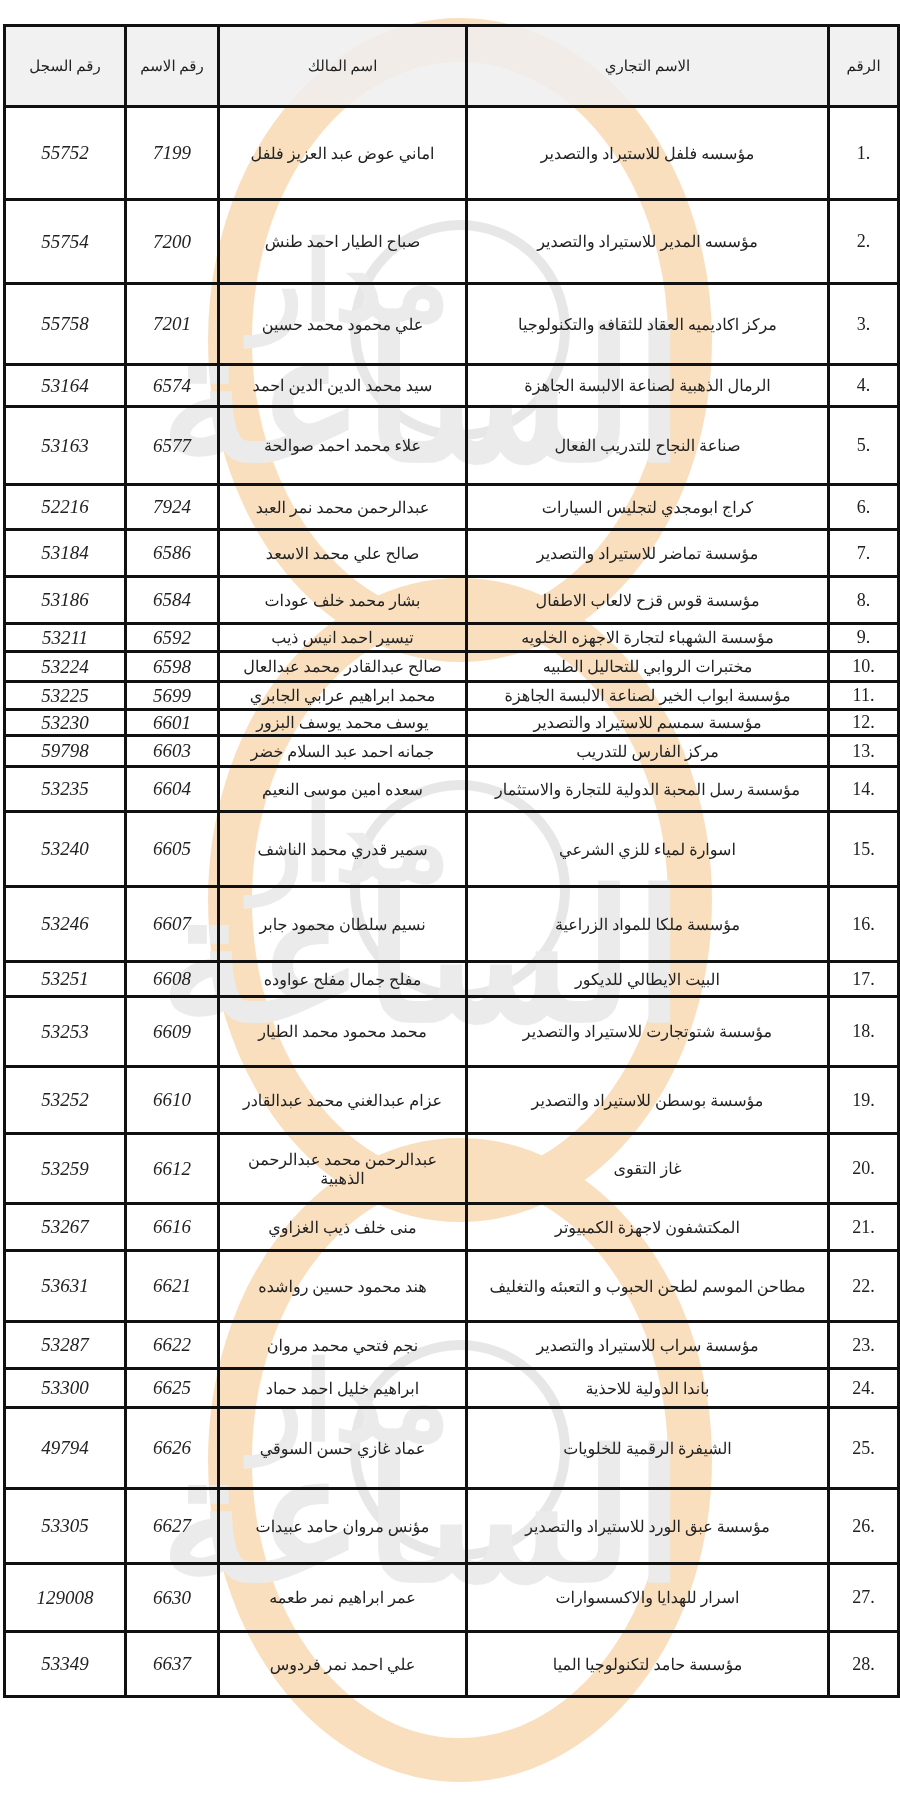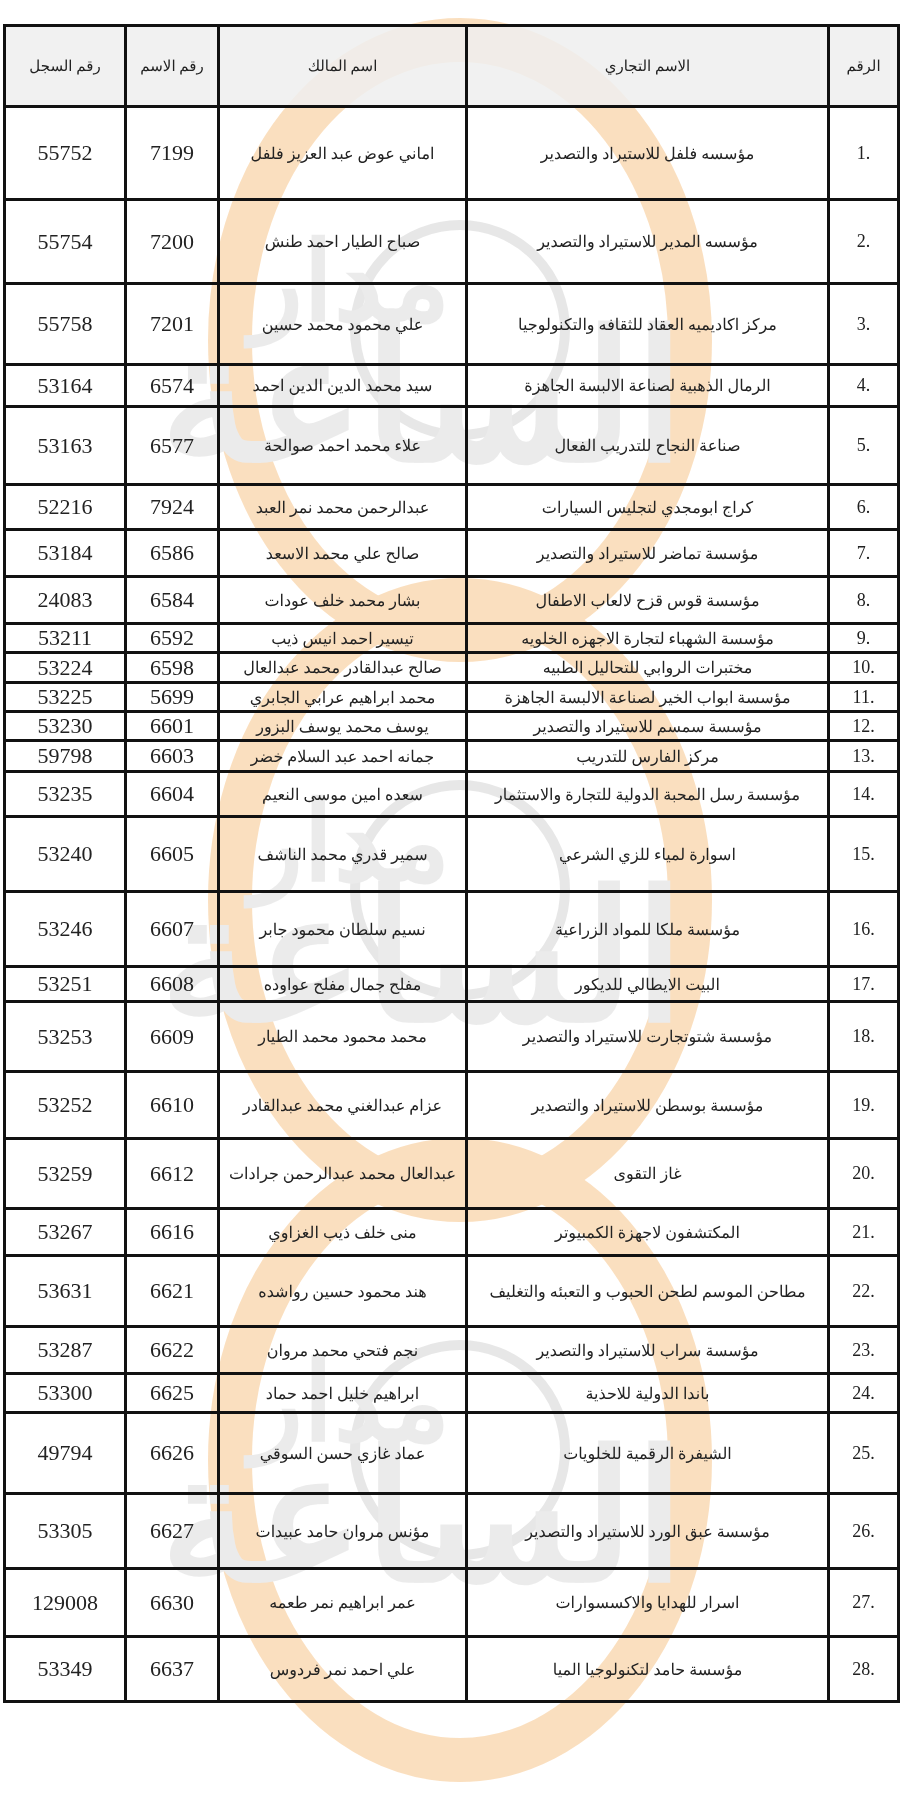--- a/index.html
+++ b/index.html
@@ -1,21 +1,21 @@
 <!DOCTYPE html>
 <html><head>
 <meta charset="utf-8">
 <style>
   html, body { margin:0; padding:0; background:#ffffff; }
   body { width:900px; height:1796px; position:relative; overflow:hidden; font-family:"Liberation Serif", "DejaVu Serif", serif; }
   .watermark { position:absolute; left:0; top:0; width:900px; height:1796px; pointer-events:none; z-index:0; }
   table.reg { position:absolute; left:3px; top:24px; width:894px; border-collapse:collapse; direction:rtl; z-index:1; table-layout:fixed; }
   table.reg th, table.reg td { border:3px solid #111; text-align:center; vertical-align:middle; color:#222; font-size:16px; padding:0 6px; background:transparent; }
   table.reg th { background:rgba(238,238,238,0.85); font-weight:normal; font-size:15px; height:78px; }
-  table.reg td.num { font-size:22px; }
+  table.reg td.num { font-size:19px;font-style:italic; }
   table.reg td.idx { font-size:18px; }
 </style>
 </head>
 <body>
 
 <svg class="watermark" viewBox="0 0 900 1796" xmlns="http://www.w3.org/2000/svg">
   <g opacity="0.35">
     <g transform="translate(0,0)">
       <ellipse cx="460" cy="340" rx="230" ry="300" fill="none" stroke="#f3a54a" stroke-width="44"></ellipse>
       <circle cx="460" cy="330" r="105" fill="none" stroke="#bbbbbb" stroke-width="10"></circle>
@@ -102,21 +102,21 @@
         <td>مؤسسة تماضر للاستيراد والتصدير</td>
         <td>صالح علي محمد الاسعد</td>
         <td class="num">6586</td>
         <td class="num">53184</td>
       </tr>
       <tr style="height: 47px;">
         <td class="idx">.8</td>
         <td>مؤسسة قوس قزح لالعاب الاطفال</td>
         <td>بشار محمد خلف عودات</td>
         <td class="num">6584</td>
-        <td class="num">24083</td>
+        <td class="num">53186</td>
       </tr>
       <tr style="height: 28px;">
         <td class="idx">.9</td>
         <td>مؤسسة الشهباء لتجارة الاجهزه الخلويه</td>
         <td>تيسير احمد انيس ذيب</td>
         <td class="num">6592</td>
         <td class="num">53211</td>
       </tr>
       <tr style="height: 30px;">
         <td class="idx">.10</td>
@@ -184,21 +184,21 @@
       <tr style="height: 67px;">
         <td class="idx">.19</td>
         <td>مؤسسة بوسطن للاستيراد والتصدير</td>
         <td>عزام عبدالغني محمد عبدالقادر</td>
         <td class="num">6610</td>
         <td class="num">53252</td>
       </tr>
       <tr style="height: 70px;">
         <td class="idx">.20</td>
         <td>غاز التقوى</td>
-        <td>عبدالعال محمد عبدالرحمن جرادات</td>
+        <td>عبدالرحمن محمد عبدالرحمن الذهبية</td>
         <td class="num">6612</td>
         <td class="num">53259</td>
       </tr>
       <tr style="height: 47px;">
         <td class="idx">.21</td>
         <td>المكتشفون لاجهزة الكمبيوتر</td>
         <td>منى خلف ذيب الغزاوي</td>
         <td class="num">6616</td>
         <td class="num">53267</td>
       </tr>

